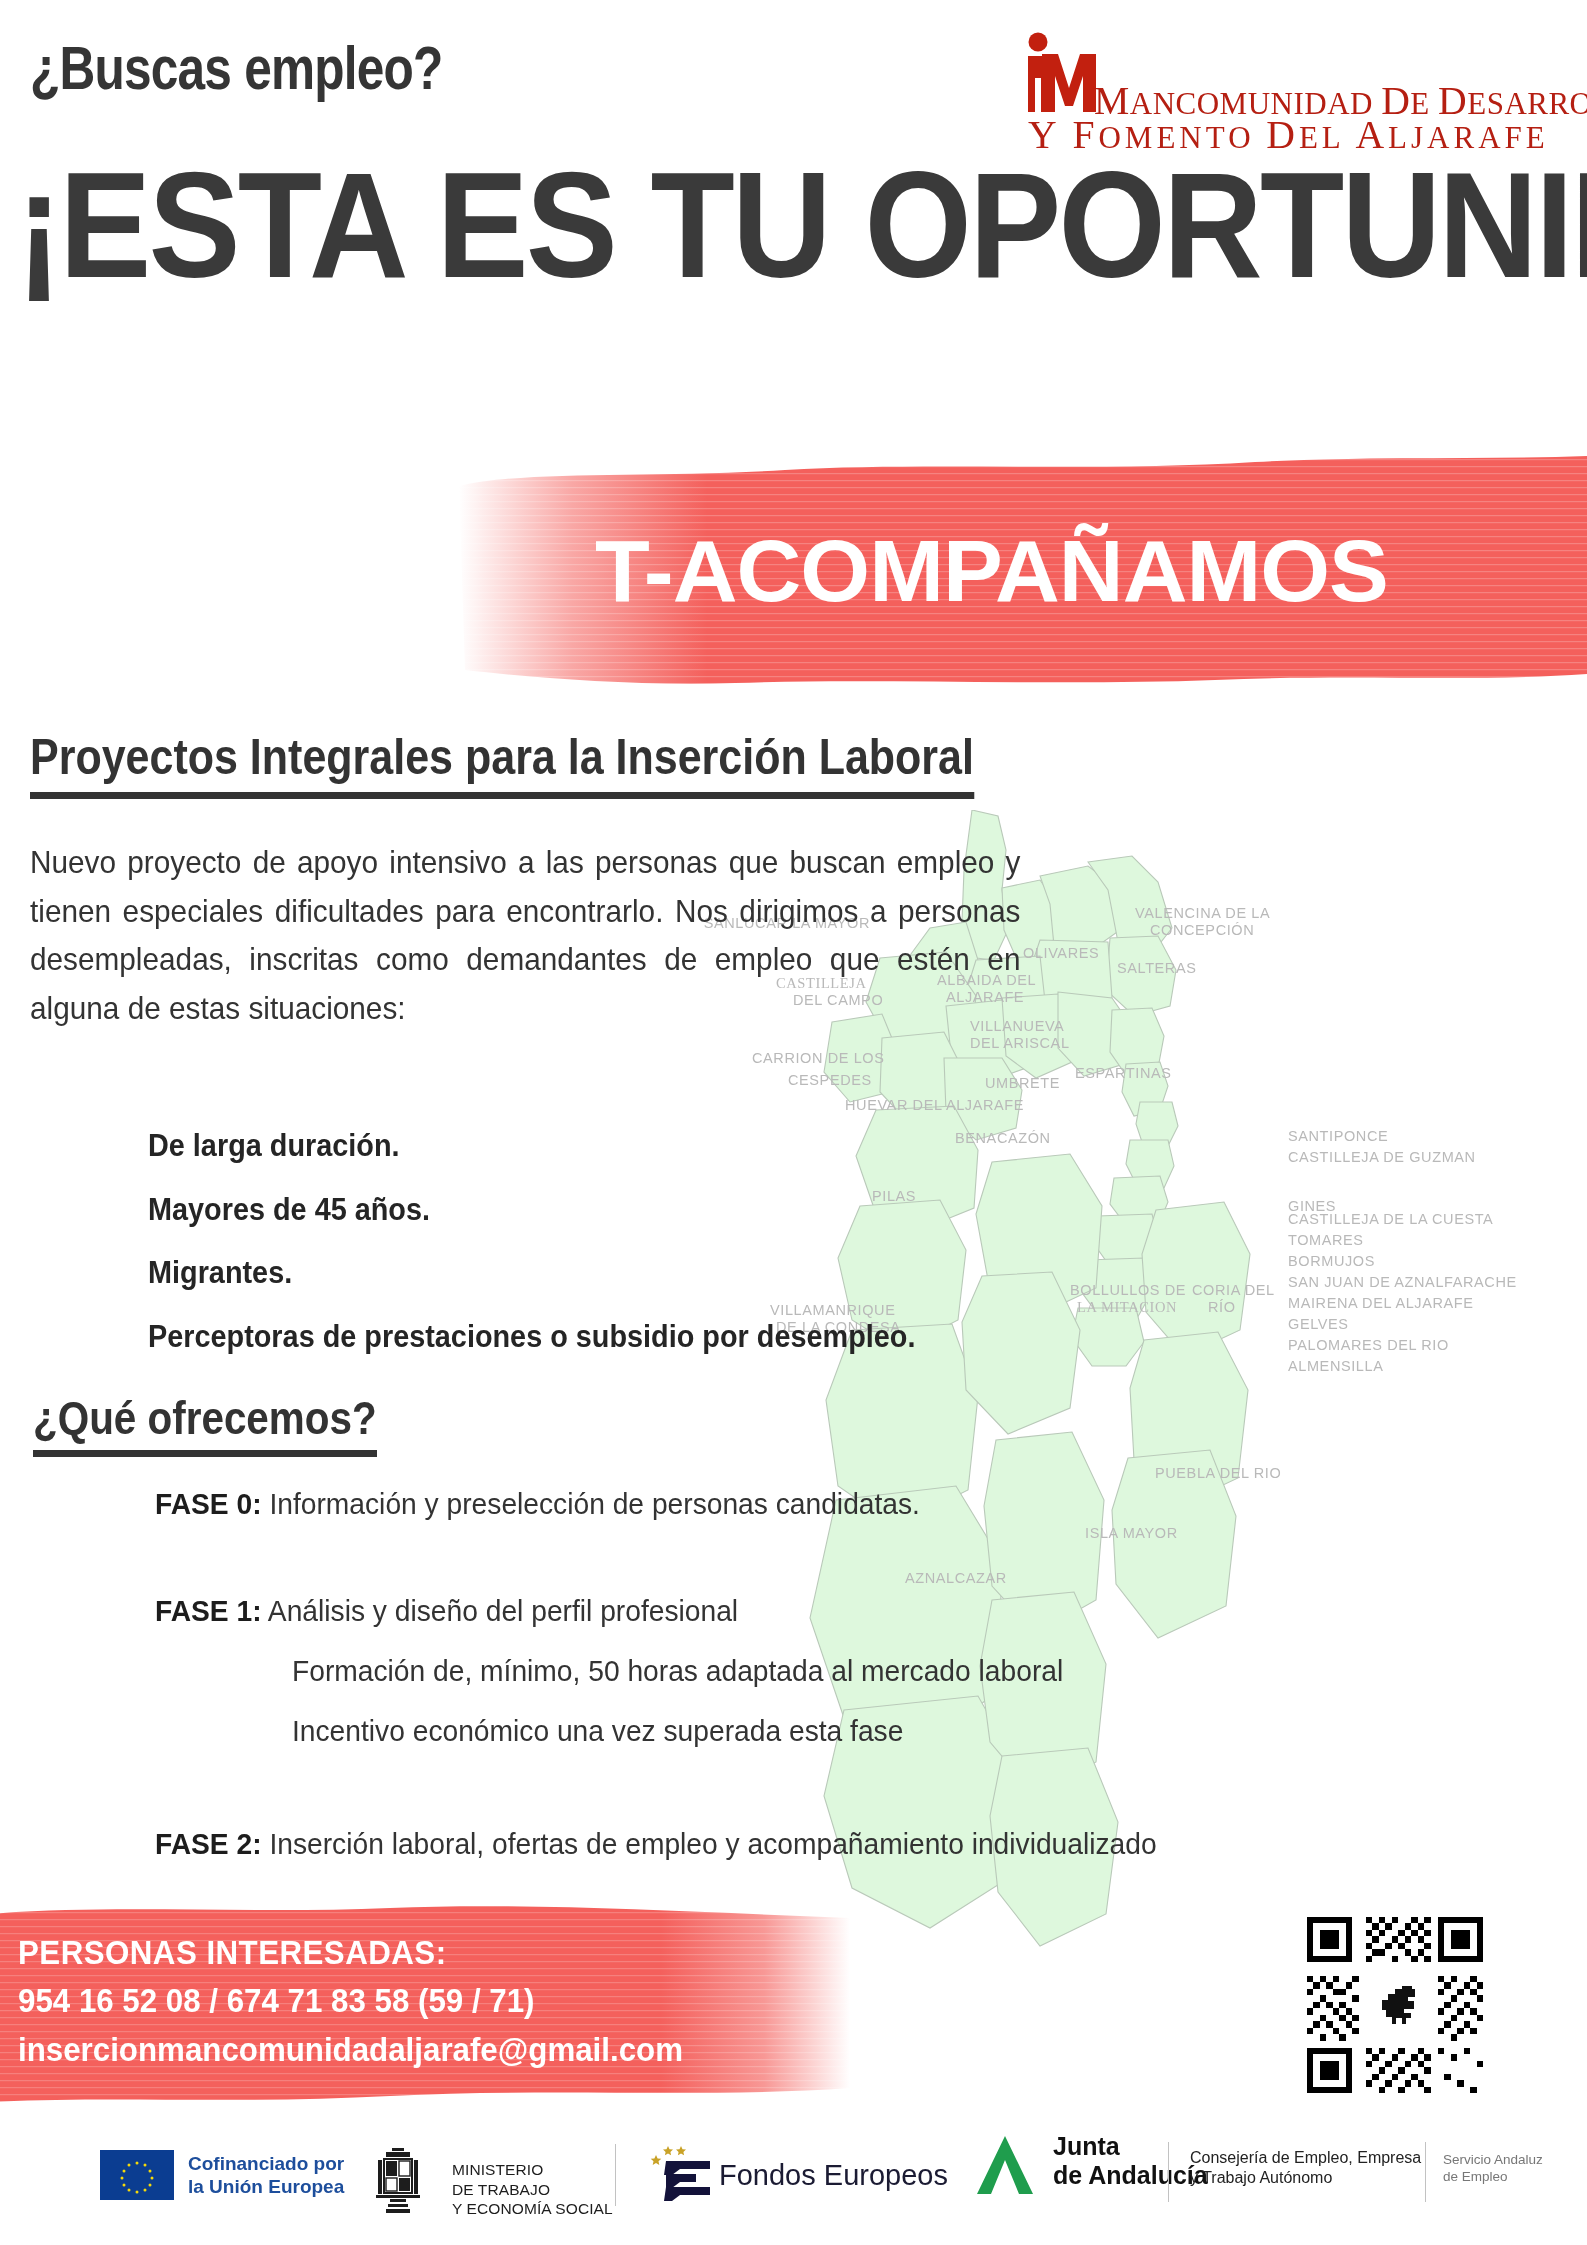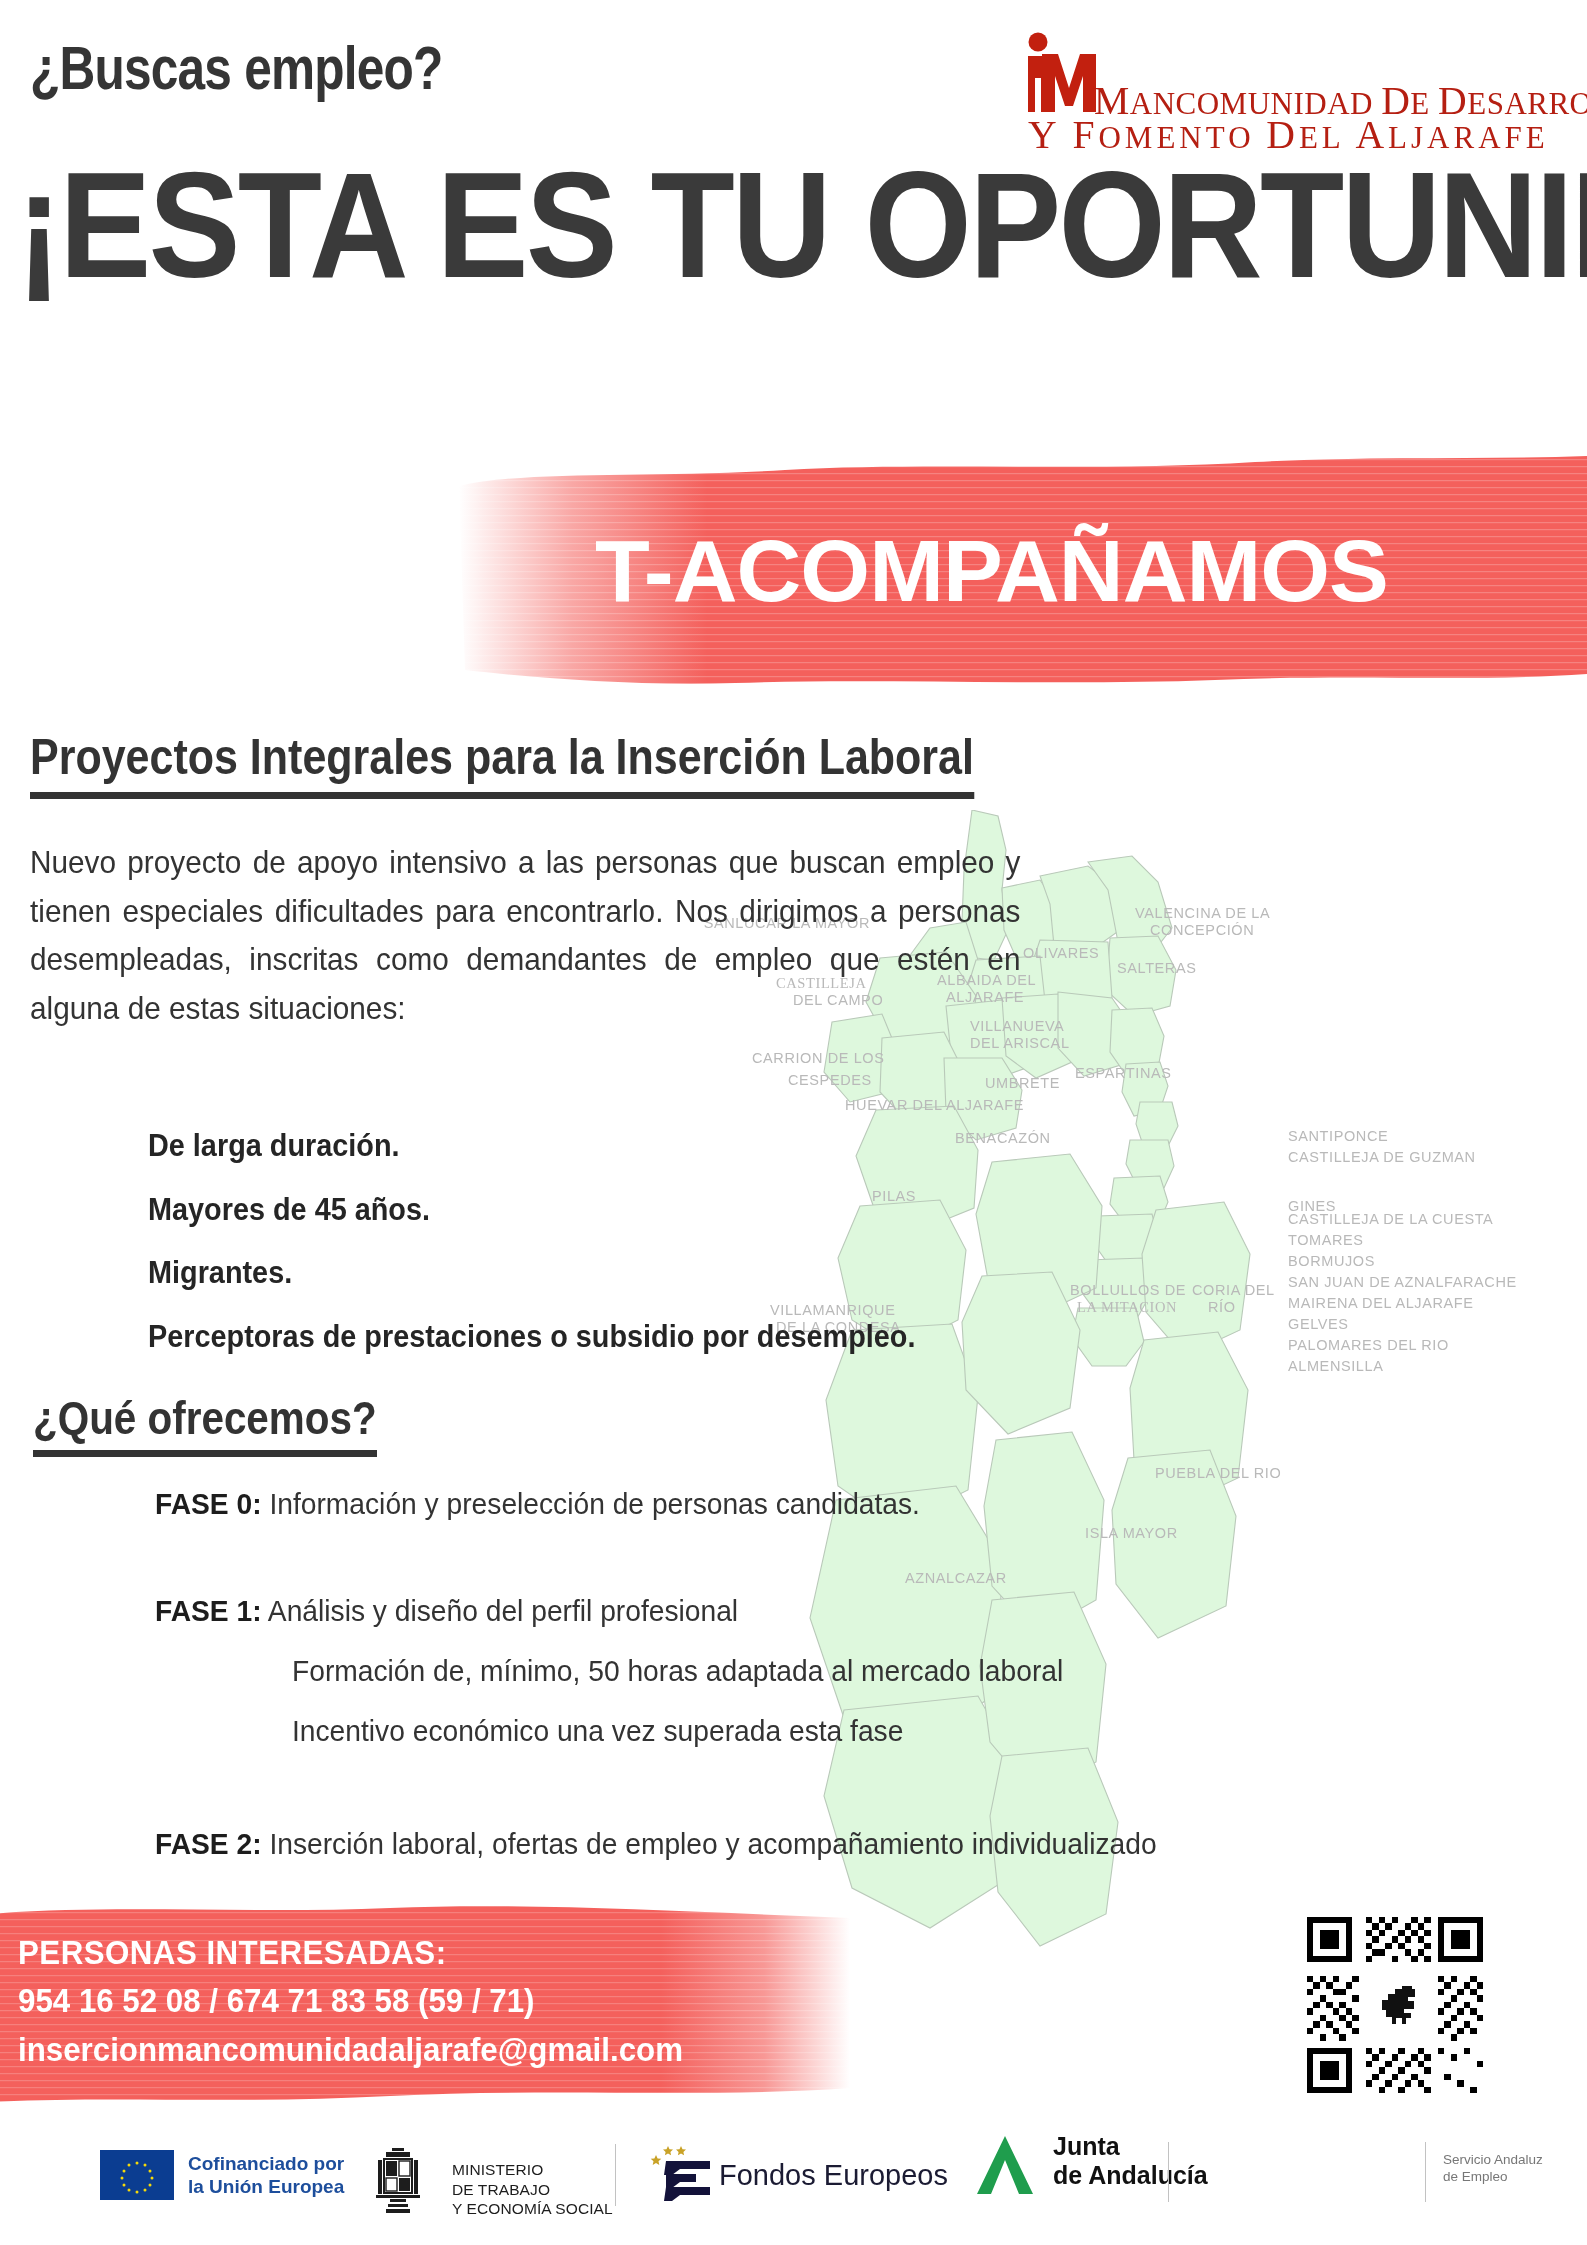--- a/index.html
+++ b/index.html
@@ -539,20 +539,26 @@
       <path d="M30 36 L40 58 H20 Z" fill="#fff"></path>
     </svg>
     <div id="ja-txt" class="f-txt">
       <div>Junta</div>
       <div>de Andalucía</div>
     </div>
   </div>
 
   <div class="f-item vline" style="left:1168px;top:20px;height:60px;"></div>
 
+  <div class="f-item" style="left:1190px;top:26px;">
+    <div id="ce-txt" class="f-txt">
+      <div>Consejería de Empleo, Empresa</div>
+      <div>y Trabajo Autónomo</div>
+    </div>
+  </div>
 
   <div class="f-item vline" style="left:1425px;top:20px;height:60px;"></div>
 
   <div class="f-item" style="left:1443px;top:29px;">
     <div id="sae-txt" class="f-txt">
       <div>Servicio Andaluz</div>
       <div>de Empleo</div>
     </div>
   </div>
 </div>

